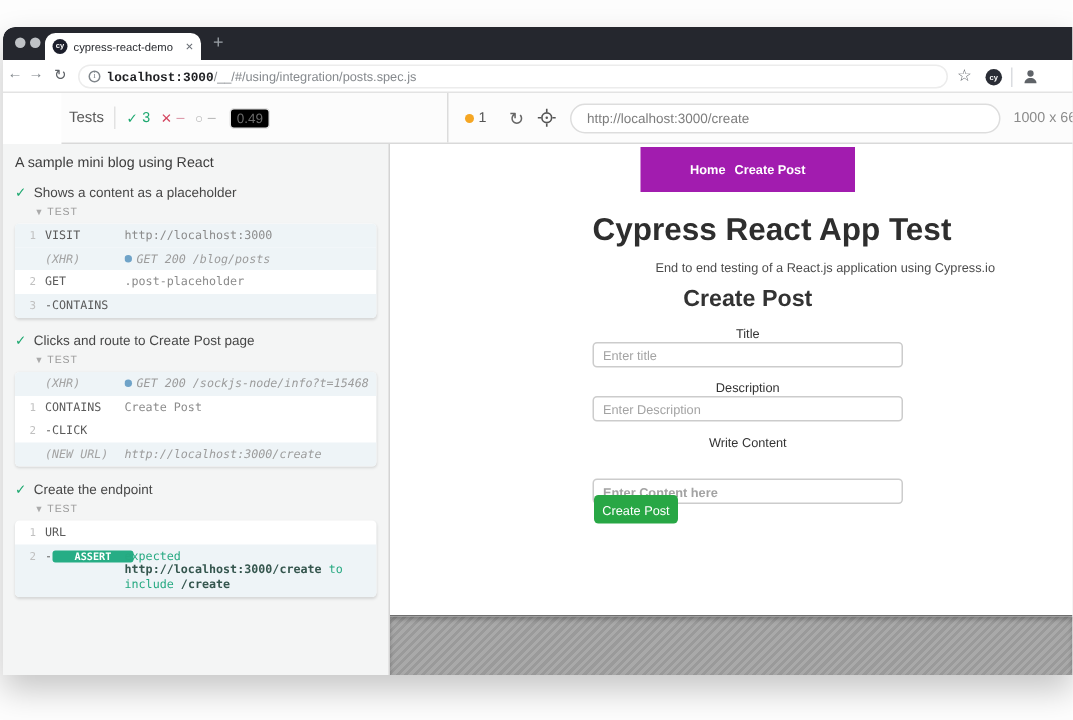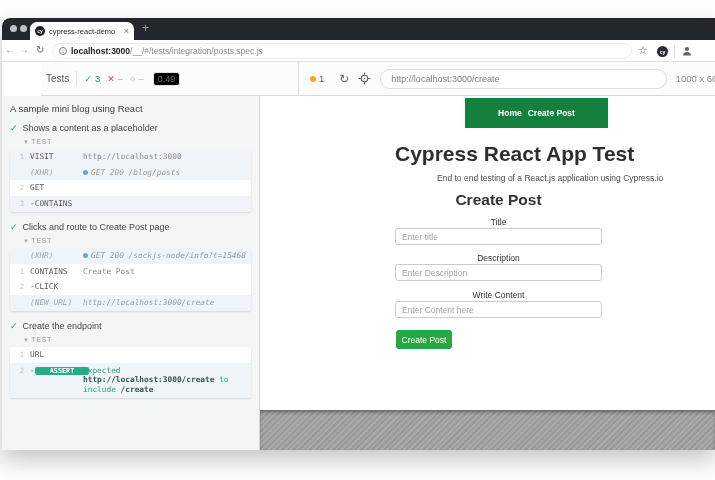--- a/index.html
+++ b/index.html
@@ -30,21 +30,21 @@
   .urlrow { position:absolute; left:0; top:22px; width:100%; height:22px;
             background:#fff; border-bottom:1px solid #e3e3e3; }
   .navbtn { position:absolute; top:4px; font-size:10px; color:#80868b; }
   .omnibox { position:absolute; left:50px; top:3px; width:580px; height:16px;
              border:1px solid #ececec; border-radius:8px; display:flex;
              align-items:center; padding:0 6px; gap:4px; }
   .info-i { width:8px; height:8px; border:1px solid #80868b; border-radius:50%;
             color:#80868b; font-size:6px; line-height:7px; text-align:center;
             font-family:"Liberation Serif", serif; flex:0 0 auto; }
   .url-text { font-size:8.5px; white-space:nowrap; }
-  .url-host { color:#202124; font-weight:bold; }
+  .url-host { color:#202124; font-weight:bold;font-family:Liberation Mono, monospace; }
   .url-path { color:#85898d; }
   .rowicon { position:absolute; top:4px; font-size:11px; color:#5f6368; }
   .ext-cy { position:absolute; left:655px; top:6px; width:11px; height:11px;
             border-radius:50%; background:#2a2d35; color:#fff; font-size:5px;
             font-weight:bold; display:flex; align-items:center; justify-content:center; }
   .vdiv { position:absolute; left:672px; top:5px; width:1px; height:13px; background:#dadce0; }
 
   
   .cyheader { position:absolute; left:0; top:44px; width:100%; height:34px;
               background:#fcfcfc; border-bottom:1px solid #d9d9d9; display:flex;margin-left:39px; }
@@ -100,22 +100,22 @@
   .assert-badge { display:inline-block; background:#26ad85; color:#fff;
                   font-size:6.8px; font-weight:bold; padding:0 15px;
                   border-radius:2px; }
   .as-green { color:#26a981; }
   .as-strong { color:#35564e; font-weight:bold; }
 
   
   .apppane { position:absolute; left:258px; top:0; width:455px; height:315px;
              background:#fff; overflow:hidden; }
   .app-navbar { position:absolute; left:167px; top:2px; width:143px; height:30px;
-                background:#15803d; display:flex; align-items:center;
-                justify-content:center; gap:6px;margin-left:38px; }
+                background:#a21caf; display:flex; align-items:center;
+                justify-content:center; gap:6px; }
   .app-navbar a { color:#fff; font-size:8.5px; font-weight:bold; text-decoration:none; }
   .app-inner { position:absolute; left:135px; top:0; width:207px; }
   .ctr { text-align:center; white-space:nowrap; position:absolute; width:100%; }
   .app-h1 { top:46px; font-size:21px; font-weight:bold; color:#2e2e2e; }
   .app-sub { top:77px; font-size:8.5px; color:#4c4c4c;padding-left:42px; }
   .app-h2 { top:95px; font-size:15.5px; font-weight:bold; color:#333; }
   .f-label { font-size:8.5px; color:#333; }
   .f-input { position:absolute; width:207px; height:17px; border:1px solid #ccc;
              border-radius:3px; padding:0 6px; font-size:8.5px; color:#333;
              font-family:"Liberation Sans", sans-serif; background:#fff; }
@@ -146,21 +146,21 @@
     </div>
     <span class="newtab">+</span>
   </div>
 
   <div class="urlrow">
     <span class="navbtn" style="left:3px">←</span>
     <span class="navbtn" style="left:17px">→</span>
     <span class="navbtn" style="left:34px;color:#5f6368">↻</span>
     <div class="omnibox">
       <span class="info-i">i</span>
-      <span class="url-text"><span class="url-host">localhost:3000</span><span class="url-path">/__/#/tests/integration/posts.spec.js</span></span>
+      <span class="url-text"><span class="url-host">localhost:3000</span><span class="url-path">/__/#/using/integration/posts.spec.js</span></span>
     </div>
     <span class="rowicon" style="left:636px">☆</span>
     <span class="ext-cy">cy</span>
     <span class="vdiv"></span>
     <span class="rowicon" style="left:679px;top:5px">
       <svg width="12" height="12" viewBox="0 0 24 24" fill="#5f6368">
           <circle cx="12" cy="8" r="4.2"></circle>
           <path d="M4 21c0-4.4 3.6-7 8-7s8 2.6 8 7z"></path>
         </svg>
     </span>
@@ -223,20 +223,21 @@
             <span class="c-msg">http://localhost:3000</span>
           </div>
           <div class="cmdrow shaded">
             <span class="c-num"></span>
             <span class="c-name xhr">(XHR)</span>
             <span class="c-msg italic"><span class="xhr-dot"></span><span>GET 200 /blog/posts</span></span>
           </div>
           <div class="cmdrow">
             <span class="c-num">2</span>
             <span class="c-name">GET</span>
+            <span class="c-msg">.post-placeholder</span>
           </div>
           <div class="cmdrow shaded">
             <span class="c-num">3</span>
             <span class="c-name">-CONTAINS</span>
           </div>
         </div>
       </div>
 
       <div>
         <div class="test-title">
@@ -299,21 +300,21 @@
         <div class="ctr app-sub">End to end testing of a React.js application using Cypress.io</div>
         <div class="ctr app-h2">Create Post</div>
 
         <div class="ctr f-label" style="top:121px">Title</div>
         <input class="f-input" style="top: 132px;" placeholder="Enter title">
 
         <div class="ctr f-label" style="top:157px">Description</div>
         <input class="f-input" style="top: 168px;" placeholder="Enter Description">
 
         <div class="ctr f-label" style="top:194px">Write Content</div>
-        <input class="f-input" style="top: 205px;" placeholder="Enter Content here">
+        <input class="f-input" style="top: 223px; font-weight: bold;" placeholder="Enter Content here">
 
         <button class="submit-btn">Create Post</button>
       </div>
     </div>
 
     <div class="texture"></div>
   </div>
 
 </div>
 

